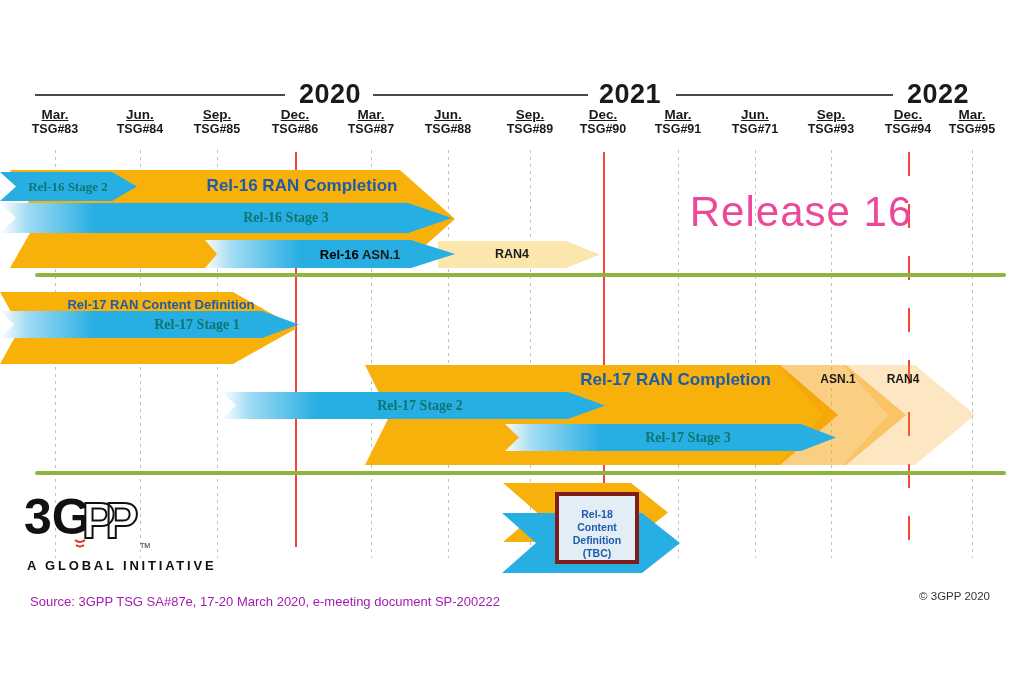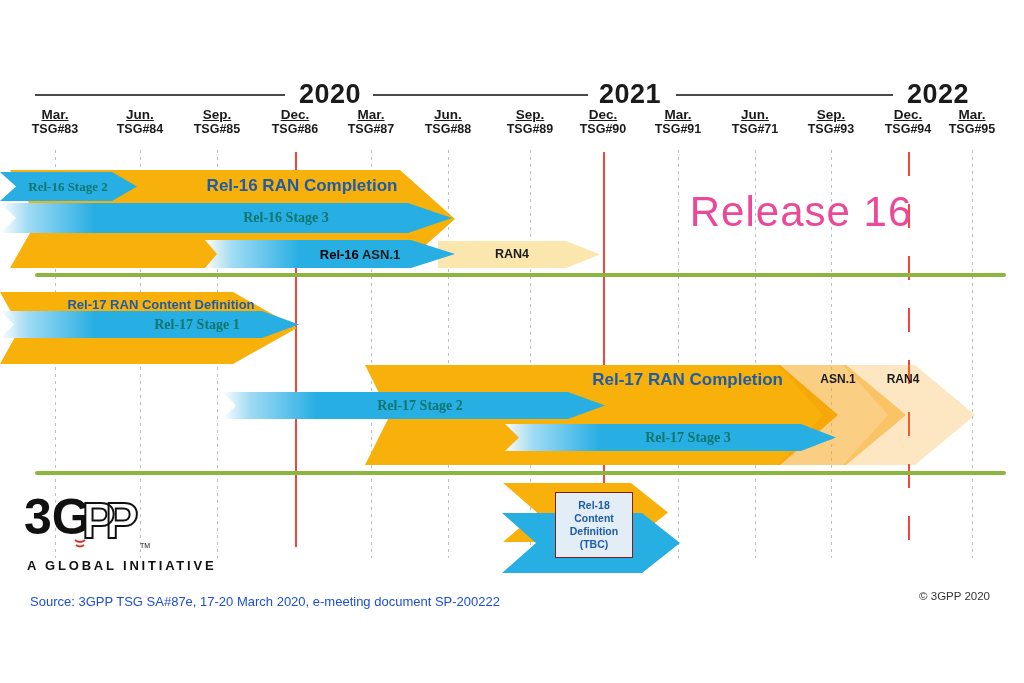--- a/index.html
+++ b/index.html
@@ -26,31 +26,31 @@
   .blue{background:#27AEE3;}
   .bluefade{background:linear-gradient(90deg,rgba(255,255,255,0.95) 0px,#9FDBF4 28px,#27AEE3 95px);}
   
   .lbl{position:absolute;z-index:20;white-space:nowrap;transform:translate(-50%,-50%);
        font-weight:bold;text-align:center;}
   .lbl.white{color:#0f766e;font-family:Liberation Serif, serif;}
   .lbl.navy{color:#1E5CA9;}
   .lbl.dark{color:#1a1a1a;}
   .release-label{position:absolute;z-index:20;transform:translate(-50%,-50%);
        font-size:42px;color:#ec4899;letter-spacing:1px;white-space:nowrap;}
-  .r17-comp-lbl{position:absolute;z-index:20;left:483px;top:370px;width:300px;text-align:right;
+  .r17-comp-lbl{position:absolute;z-index:20;left:471px;top:370px;width:300px;text-align:right;
        color:#1E5CA9;font-weight:bold;}
   .r17-comp-lbl .l1{font-size:17px;line-height:20px;}
   .r17-comp-lbl .l2{font-size:13.5px;line-height:17px;}
   
   #r18-box{position:absolute;left:555px;top:492px;width:76px;height:64px;z-index:14;
-       background:#E3EDF6;border:1px solid #7f1d1d;display:flex;flex-direction:column;
-       justify-content:center;text-align:center;color:#1E5CA9;font-weight:bold;
+       background:#E3EDF6;border:4px solid #7f1d1d;display:flex;flex-direction:column;
+       justify-content:flex-end;text-align:center;color:#1E5CA9;font-weight:bold;
        font-size:10.5px;line-height:13px;}
   
-  #source-text{position:absolute;left:30px;top:594px;font-size:13px;color:#1d4ed8;z-index:5;}
+  #source-text{position:absolute;left:30px;top:594px;font-size:13px;color:#a21caf;z-index:5;}
   #copyright-text{position:absolute;right:34px;top:590px;font-size:11.5px;color:#333;z-index:5;}
   #logo-tagline{position:absolute;left:27px;top:558px;font-size:13px;font-weight:bold;
        letter-spacing:2.8px;color:#111;z-index:5;}
 </style>
 </head>
 <body>
 
 <div id="canvas">
 
   <div class="year-line" style="left:35px;width:250px;"></div>

